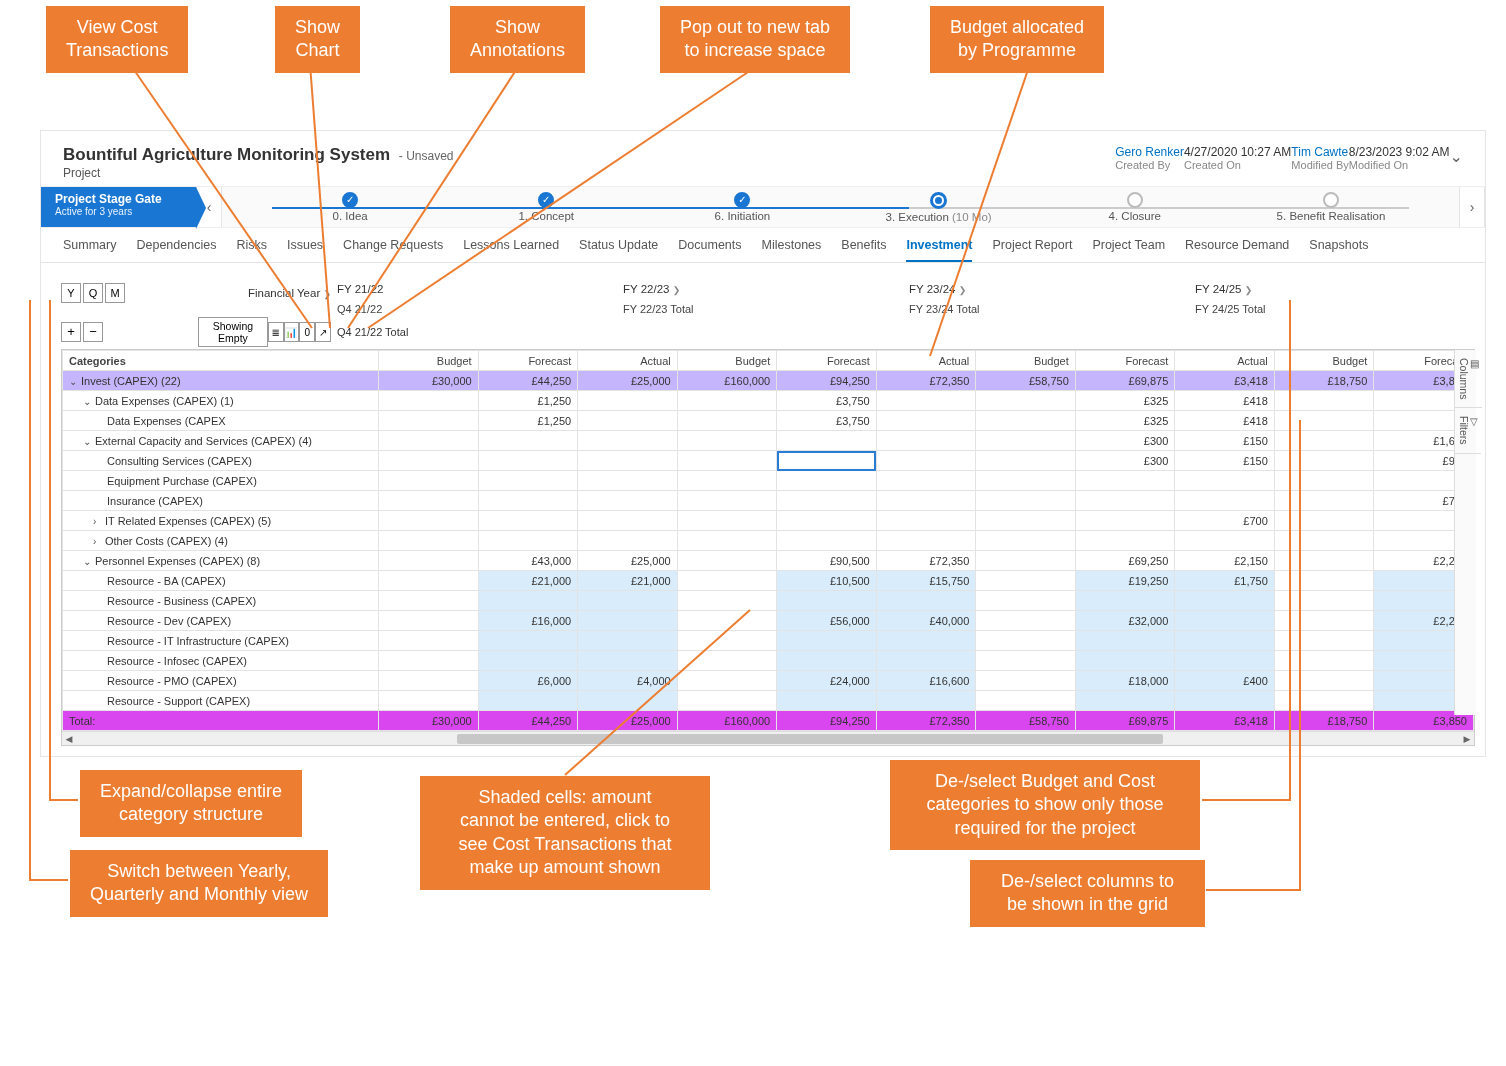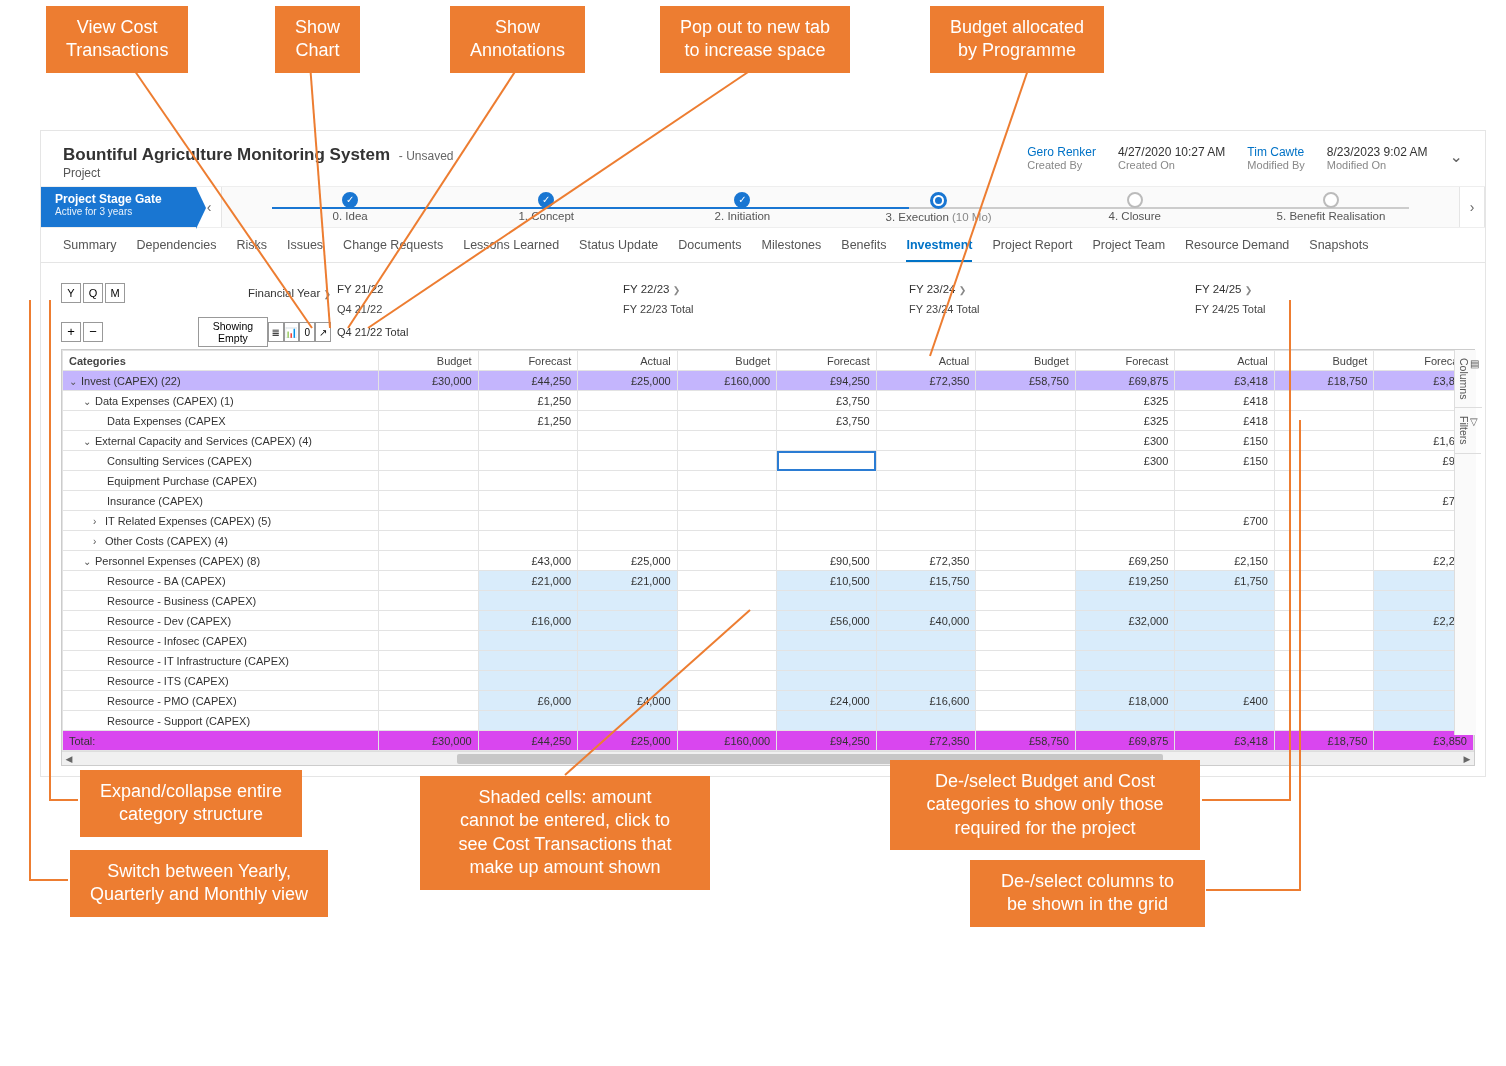--- a/index.html
+++ b/index.html
@@ -42,21 +42,21 @@
   .hdr {
     padding: 14px 22px 6px 22px;
     display: flex;
     justify-content: space-between;
     align-items: flex-start;
   }
   .hdr-left { }
   .hdr-title { font-size: 17px; font-weight: 600; color: #333; }
   .hdr-title .unsaved { font-size: 12px; font-weight: 400; color: #666; margin-left: 4px; }
   .hdr-sub { font-size: 12px; color: #555; margin-top: 1px; }
-  .hdr-right { display: flex; gap: 22px; align-items: flex-start; font-size: 12px; }
+  .hdr-right { display: flex; align-items: flex-start; font-size: 12px; }
   .meta-block { display: flex; flex-direction: column; }
   .meta-block .val { color: #0072C6; font-size: 12px; }
   .meta-block .val.dark { color: #333; }
   .meta-block .lbl { color: #888; font-size: 11px; }
   .chev-down { font-size: 16px; color: #666; padding-top: 2px; cursor: pointer; }
 
   
   .stage-bar {
     display: flex;
     align-items: stretch;
@@ -360,21 +360,21 @@
           <div class="stage done">
             <div class="dot">✓</div>
             <div class="txt">0. Idea</div>
           </div>
           <div class="stage done">
             <div class="dot">✓</div>
             <div class="txt">1. Concept</div>
           </div>
           <div class="stage done">
             <div class="dot">✓</div>
-            <div class="txt">2. Initiation</div>
+            <div class="txt">6. Initiation</div>
           </div>
           <div class="stage current">
             <div class="dot"></div>
             <div class="txt">3. Execution  <span class="mo">(10 Mo)</span></div>
           </div>
           <div class="stage todo">
             <div class="dot"></div>
             <div class="txt">4. Closure</div>
           </div>
           <div class="stage todo">
@@ -667,49 +667,35 @@
               <td class="num"></td>
               <td class="num shaded">£56,000</td>
               <td class="num shaded">£40,000</td>
               <td class="num"></td>
               <td class="num shaded">£32,000</td>
               <td class="num shaded"></td>
               <td class="num"></td>
               <td class="num shaded">£2,250</td>
             </tr>
             <tr class="leaf">
+              <td class="cat-col">Resource - IT Infrastructure (CAPEX)</td>
+              <td class="num"></td>
+              <td class="num shaded"></td>
+              <td class="num shaded"></td>
+              <td class="num"></td>
+              <td class="num shaded"></td>
+              <td class="num shaded"></td>
+              <td class="num"></td>
+              <td class="num shaded"></td>
+              <td class="num shaded"></td>
+              <td class="num"></td>
+              <td class="num shaded"></td>
+            </tr>
+            <tr class="leaf">
               <td class="cat-col">Resource - Infosec (CAPEX)</td>
-              <td class="num"></td>
-              <td class="num shaded"></td>
-              <td class="num shaded"></td>
-              <td class="num"></td>
-              <td class="num shaded"></td>
-              <td class="num shaded"></td>
-              <td class="num"></td>
-              <td class="num shaded"></td>
-              <td class="num shaded"></td>
-              <td class="num"></td>
-              <td class="num shaded"></td>
-            </tr>
-            <tr class="leaf">
-              <td class="cat-col">Resource - IT Infrastructure (CAPEX)</td>
-              <td class="num"></td>
-              <td class="num shaded"></td>
-              <td class="num shaded"></td>
-              <td class="num"></td>
-              <td class="num shaded"></td>
-              <td class="num shaded"></td>
-              <td class="num"></td>
-              <td class="num shaded"></td>
-              <td class="num shaded"></td>
-              <td class="num"></td>
-              <td class="num shaded"></td>
-            </tr>
-            <tr class="leaf">
-              <td class="cat-col">Resource - ITS (CAPEX)</td>
               <td class="num"></td>
               <td class="num shaded"></td>
               <td class="num shaded"></td>
               <td class="num"></td>
               <td class="num shaded"></td>
               <td class="num shaded"></td>
               <td class="num"></td>
               <td class="num shaded"></td>
               <td class="num shaded"></td>
               <td class="num"></td>

